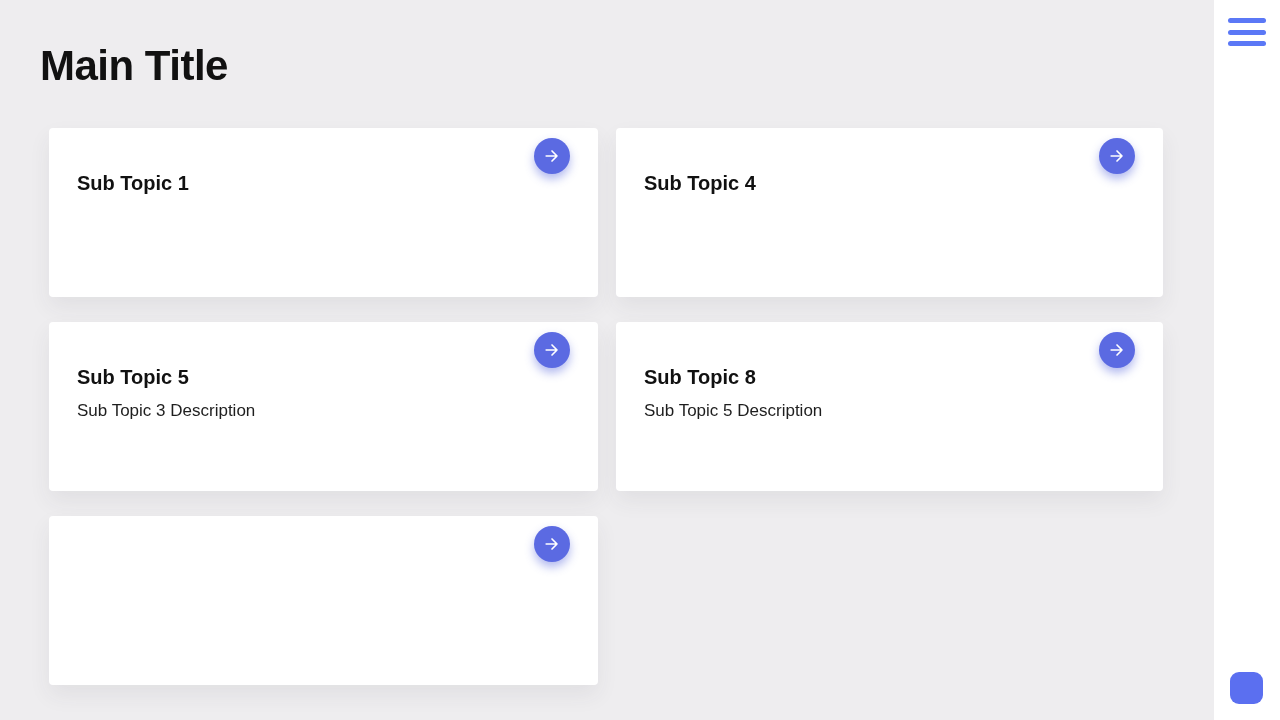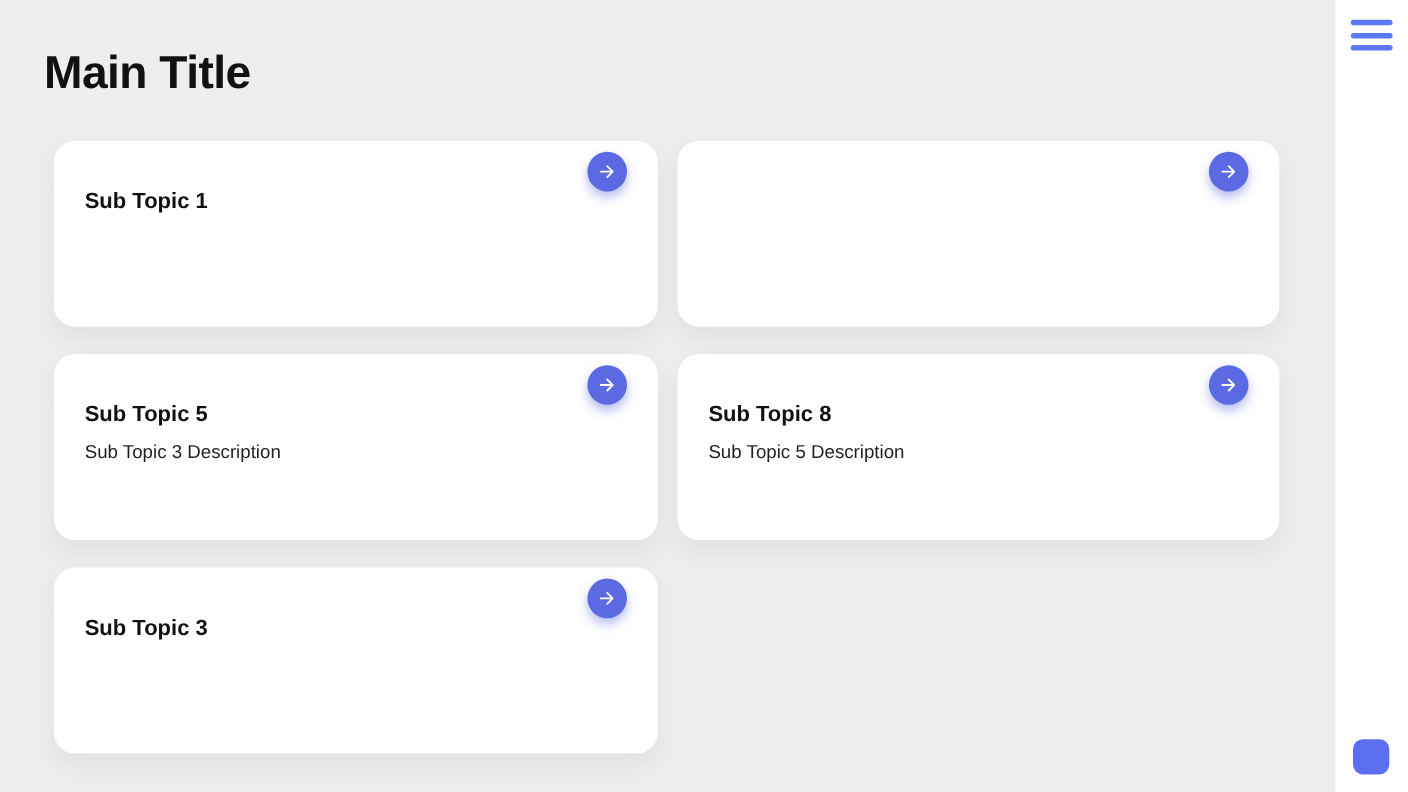--- a/index.html
+++ b/index.html
@@ -30,21 +30,21 @@
     left: 49px; top: 128px;
     display: grid;
     grid-template-columns: 549px 547px;
     grid-auto-rows: 169px;
     column-gap: 18px;
     row-gap: 25px;
   }
   .topic-card {
     position: relative;
     background: var(--card, #FFFFFF);
-    border-radius: 19px;
+    border-radius: 4px;
     padding: 42px 60px 0 28px;
     box-shadow: 0 10px 22px rgba(50, 50, 70, 0.07);
   }
   .topic-card h2 {
     font-size: 20px;
     font-weight: 700;
     line-height: 26px;
     color: var(--title-text, #111111);
   }
   .topic-card p {
@@ -125,20 +125,21 @@
     </div>
 
     <div class="topic-card">
       <button class="card-arrow-btn">
         <span>
           <svg width="20" height="20" viewBox="0 0 24 24" fill="none" stroke="#FFFFFF" stroke-width="2" stroke-linecap="round" stroke-linejoin="round">
               <path d="M5 12h13M12 6l6 6-6 6"></path>
             </svg>
         </span>
       </button>
+      <h2>Sub Topic 4</h2>
     </div>
 
     <div class="topic-card">
       <button class="card-arrow-btn">
         <span>
           <svg width="20" height="20" viewBox="0 0 24 24" fill="none" stroke="#FFFFFF" stroke-width="2" stroke-linecap="round" stroke-linejoin="round">
               <path d="M5 12h13M12 6l6 6-6 6"></path>
             </svg>
         </span>
       </button>
@@ -159,21 +160,20 @@
     </div>
 
     <div class="topic-card">
       <button class="card-arrow-btn">
         <span>
           <svg width="20" height="20" viewBox="0 0 24 24" fill="none" stroke="#FFFFFF" stroke-width="2" stroke-linecap="round" stroke-linejoin="round">
               <path d="M5 12h13M12 6l6 6-6 6"></path>
             </svg>
         </span>
       </button>
-      <h2>Sub Topic 3</h2>
     </div>
 
   </div>
 </div>
 
 <div class="sidebar">
   <button class="menu-button">
     <span class="bar"></span>
     <span class="bar"></span>
     <span class="bar"></span>

